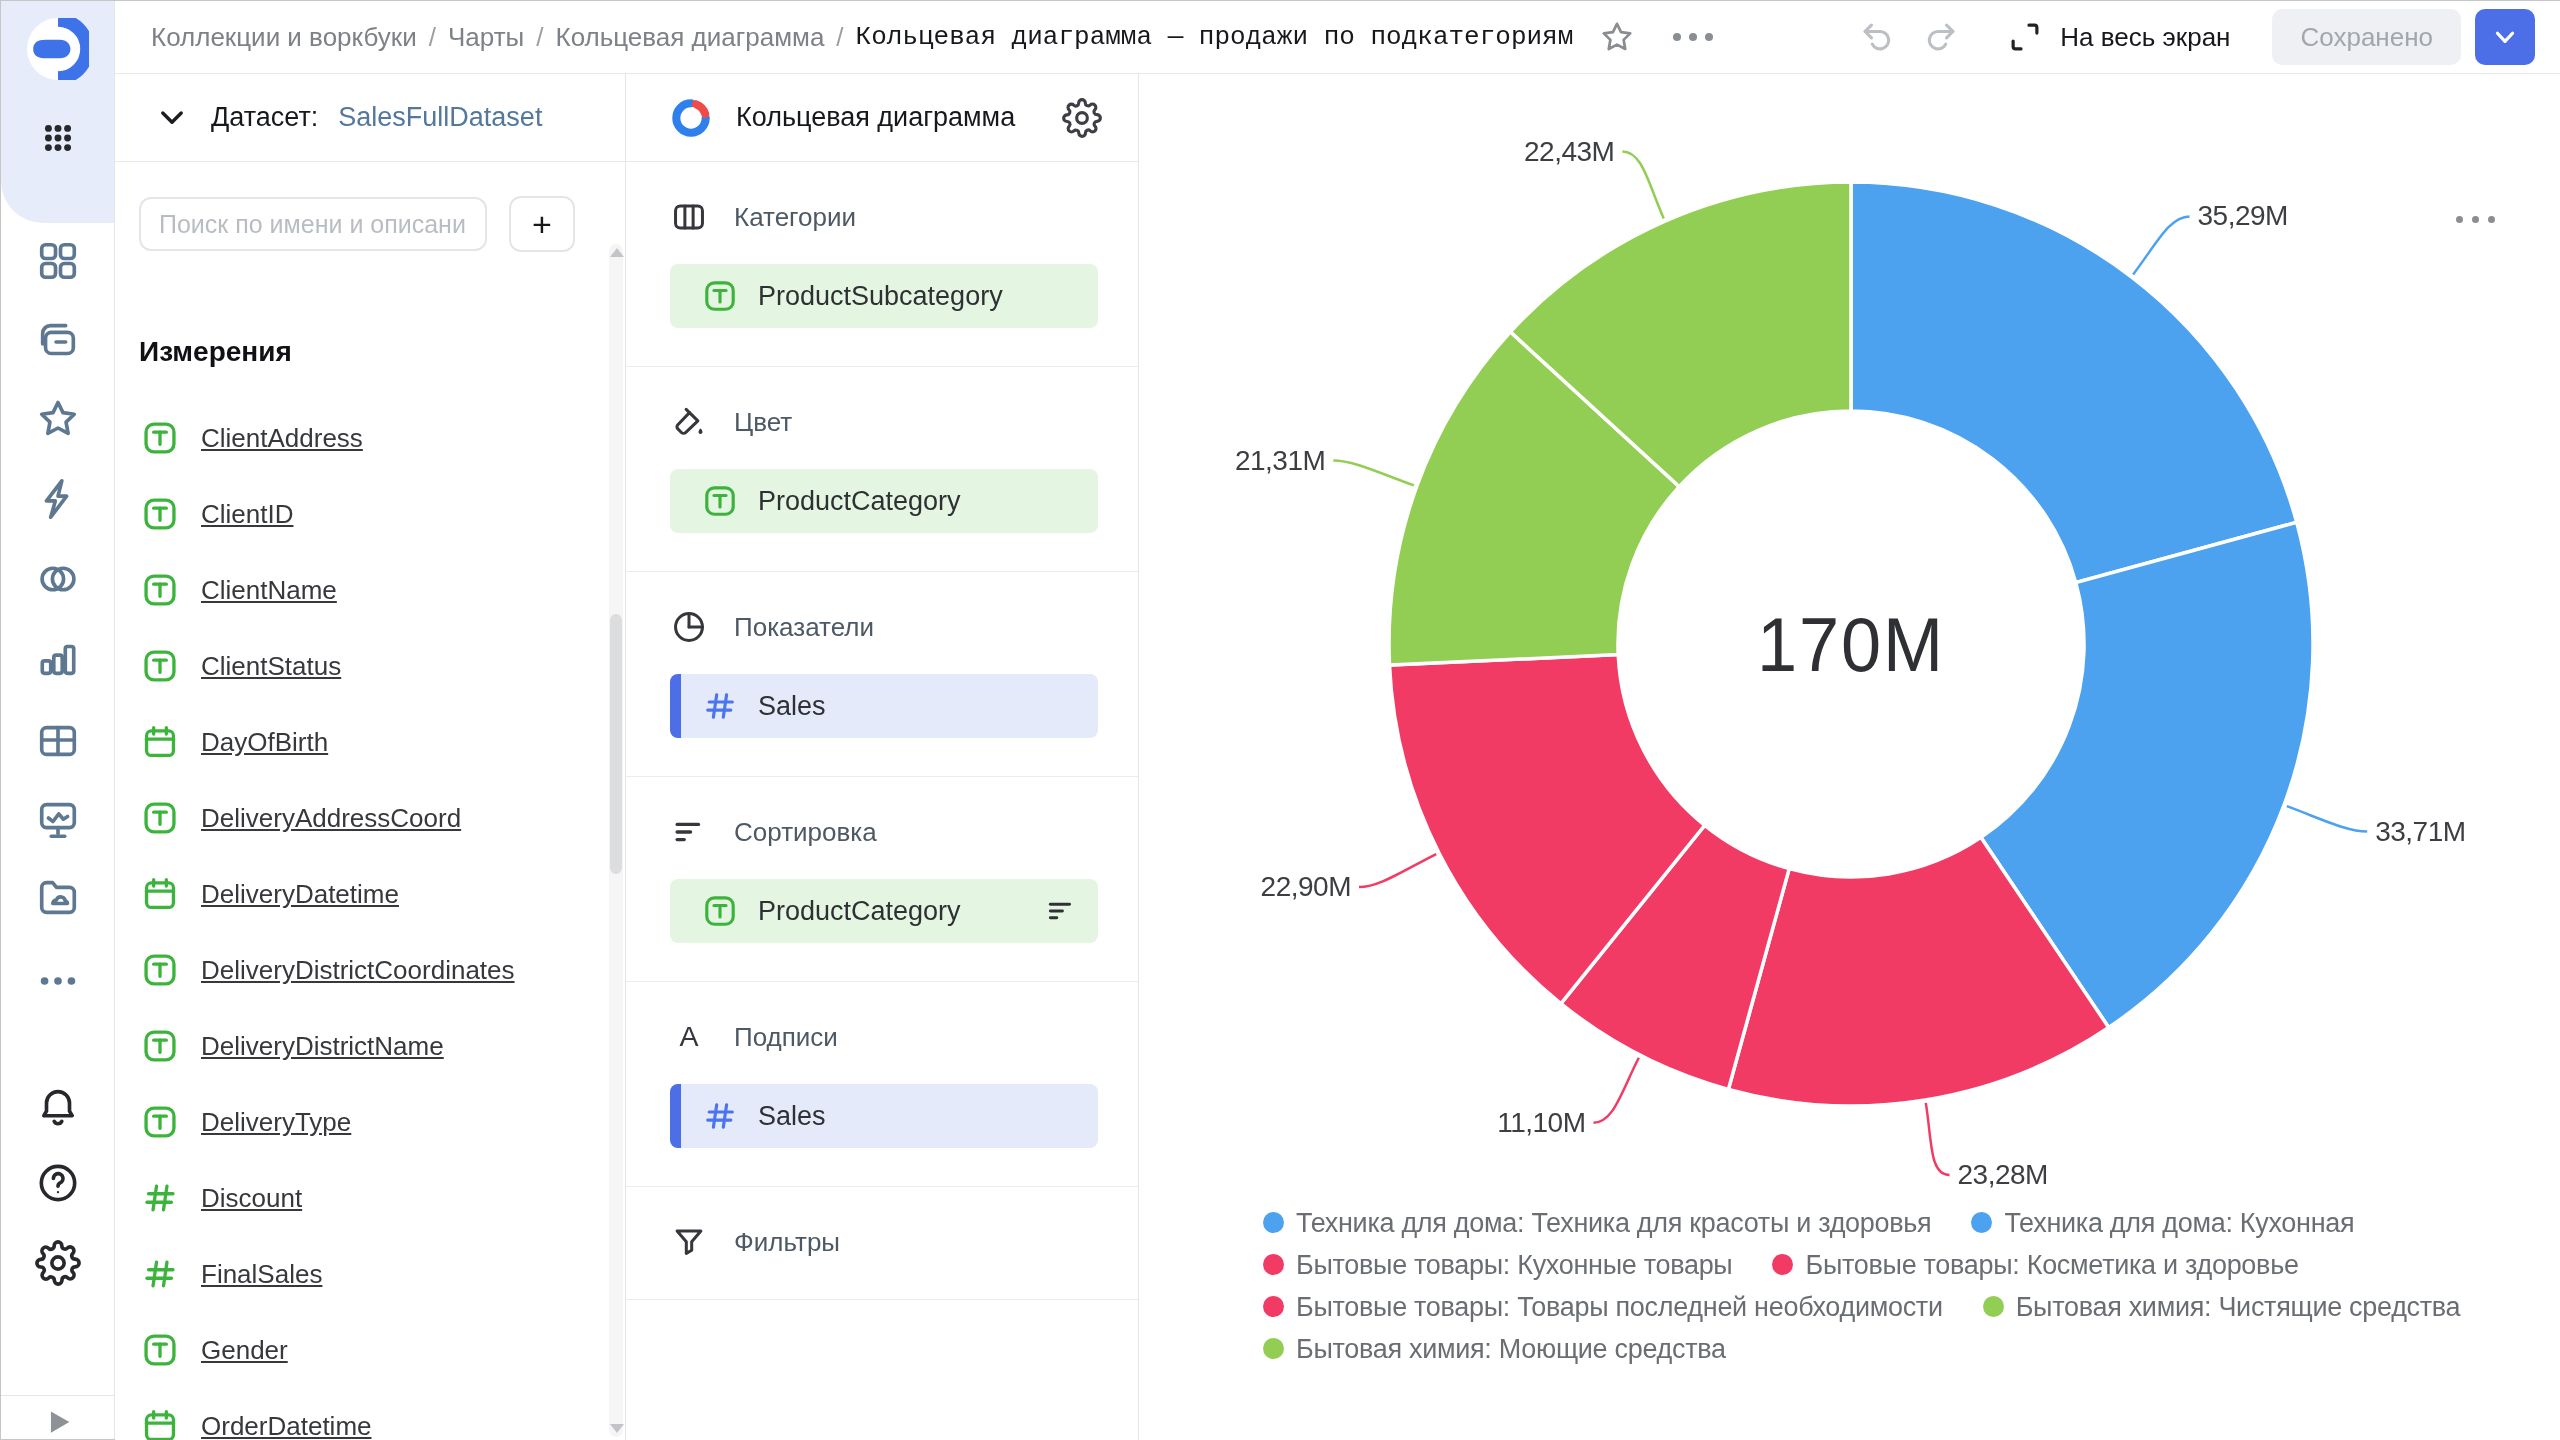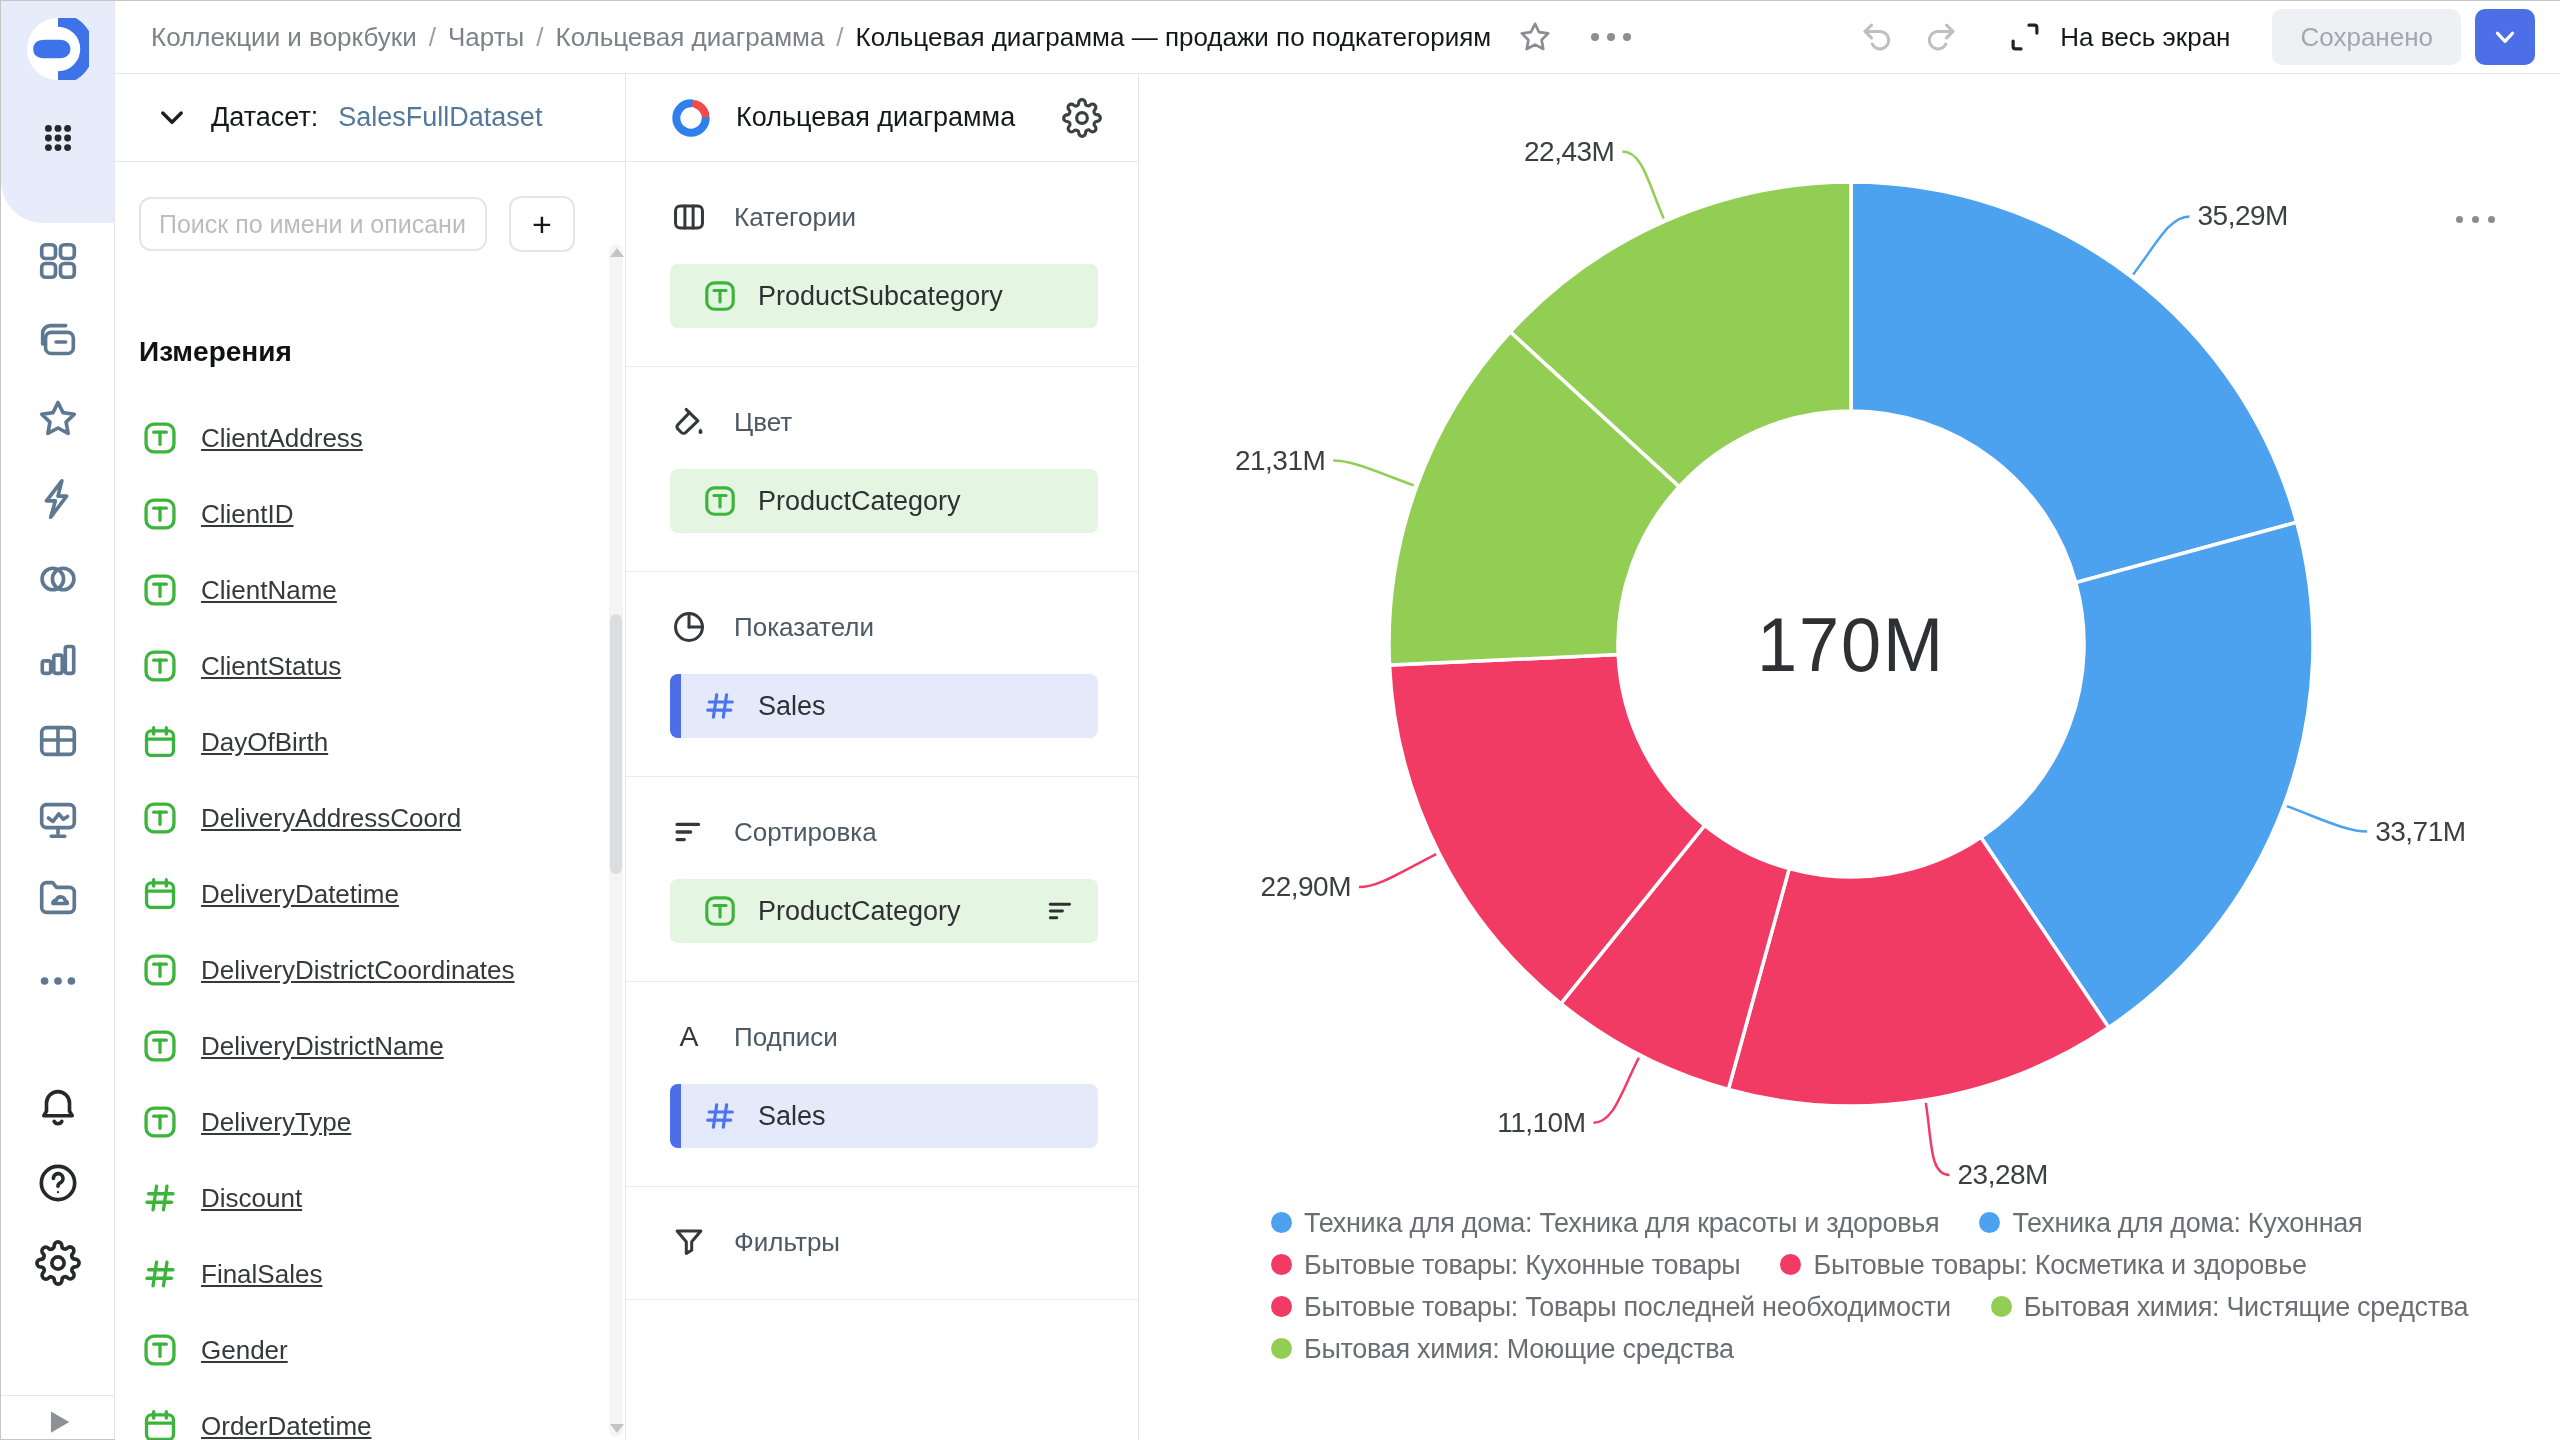--- a/index.html
+++ b/index.html
@@ -16,21 +16,21 @@
   .rail-icon svg { width:100%; height:100%; }
   .rail-icon.dark { color:#26282c; }
   .rail-divider { position:absolute; left:0; top:1394px; width:100%; height:1px; background:#e6e6e6; }
   .play-btn { position:absolute; left:40px; top:1404px; width:34px; height:26px; color:#8d9298; cursor:pointer; }
 
   
   .topbar { position:absolute; left:114px; top:0; width:2446px; height:73px; background:#fff; border-bottom:1px solid #e8e8e8; display:flex; align-items:center; padding:0 26px 0 36px; }
   .crumbs { display:flex; align-items:center; gap:12px; font-size:26px; white-space:nowrap; }
   .crumb { color:#7e8187; cursor:pointer; }
   .crumb-sep { color:#9b9ea3; }
-  .crumb-current { color:#17181c; }
+  .crumb-current { color:#17181c;font-family:Liberation Mono, monospace; }
   .star-btn { margin-left:26px; width:36px; height:36px; color:#898d92; cursor:pointer; }
   .dots-btn { margin-left:38px; display:flex; gap:8px; cursor:pointer; align-items:center; height:36px; }
   .dots-btn i, .chart-dots i { width:8px; height:8px; border-radius:50%; background:#8a8e93; display:block; }
   .topbar-right { margin-left:auto; display:flex; align-items:center; }
   .tb-icon { width:38px; height:38px; cursor:pointer; }
   .tb-icon.disabled { color:#bcc0c4; }
   .tb-icon.darkic { color:#212226; }
   .undo { margin-right:26px; } .redo { margin-right:46px; }
   .fullscreen-group { display:flex; align-items:center; gap:16px; cursor:pointer; margin-right:42px; }
   .fullscreen-label { font-size:26px; color:#17181c; }
@@ -82,21 +82,21 @@
   .pill .p-name { font-size:27px; color:#2e3034; flex:1; }
   .pill .p-sort { width:34px; height:34px; color:#2e3034; flex:0 0 auto; }
 
   
   .chart-dots { position:absolute; top:142px; right:66px; display:flex; gap:9px; cursor:pointer; z-index:3; }
   .chart-dots i { width:7px; height:7px; }
   .chart-svg { position:absolute; left:0; top:0; }
   svg text { font-family:"Liberation Sans","DejaVu Sans",sans-serif; }
   .slice-label { font-size:28px; fill:#3c3e42; letter-spacing:-0.5px; }
   .center-label { font-size:76px; fill:#2e3034; letter-spacing:2px; }
-  .legend { position:absolute; left:132px; top:1134px; width:1260px; display:flex; flex-direction:column; gap:11px; }
+  .legend { position:absolute; left:124px; top:1134px; width:1260px; display:flex; flex-direction:column; gap:11px; }
   .legend-row { display:flex; gap:40px; }
   .legend-item { display:flex; align-items:flex-start; gap:12px; cursor:pointer; }
   .legend-dot { width:21px; height:21px; border-radius:50%; margin-top:4px; flex:0 0 auto; }
   .legend-text { font-size:27px; color:#6a6e73; letter-spacing:-0.3px; white-space:nowrap; }
 </style>
 </head>
 <body>
 
 <div class="app">
 

